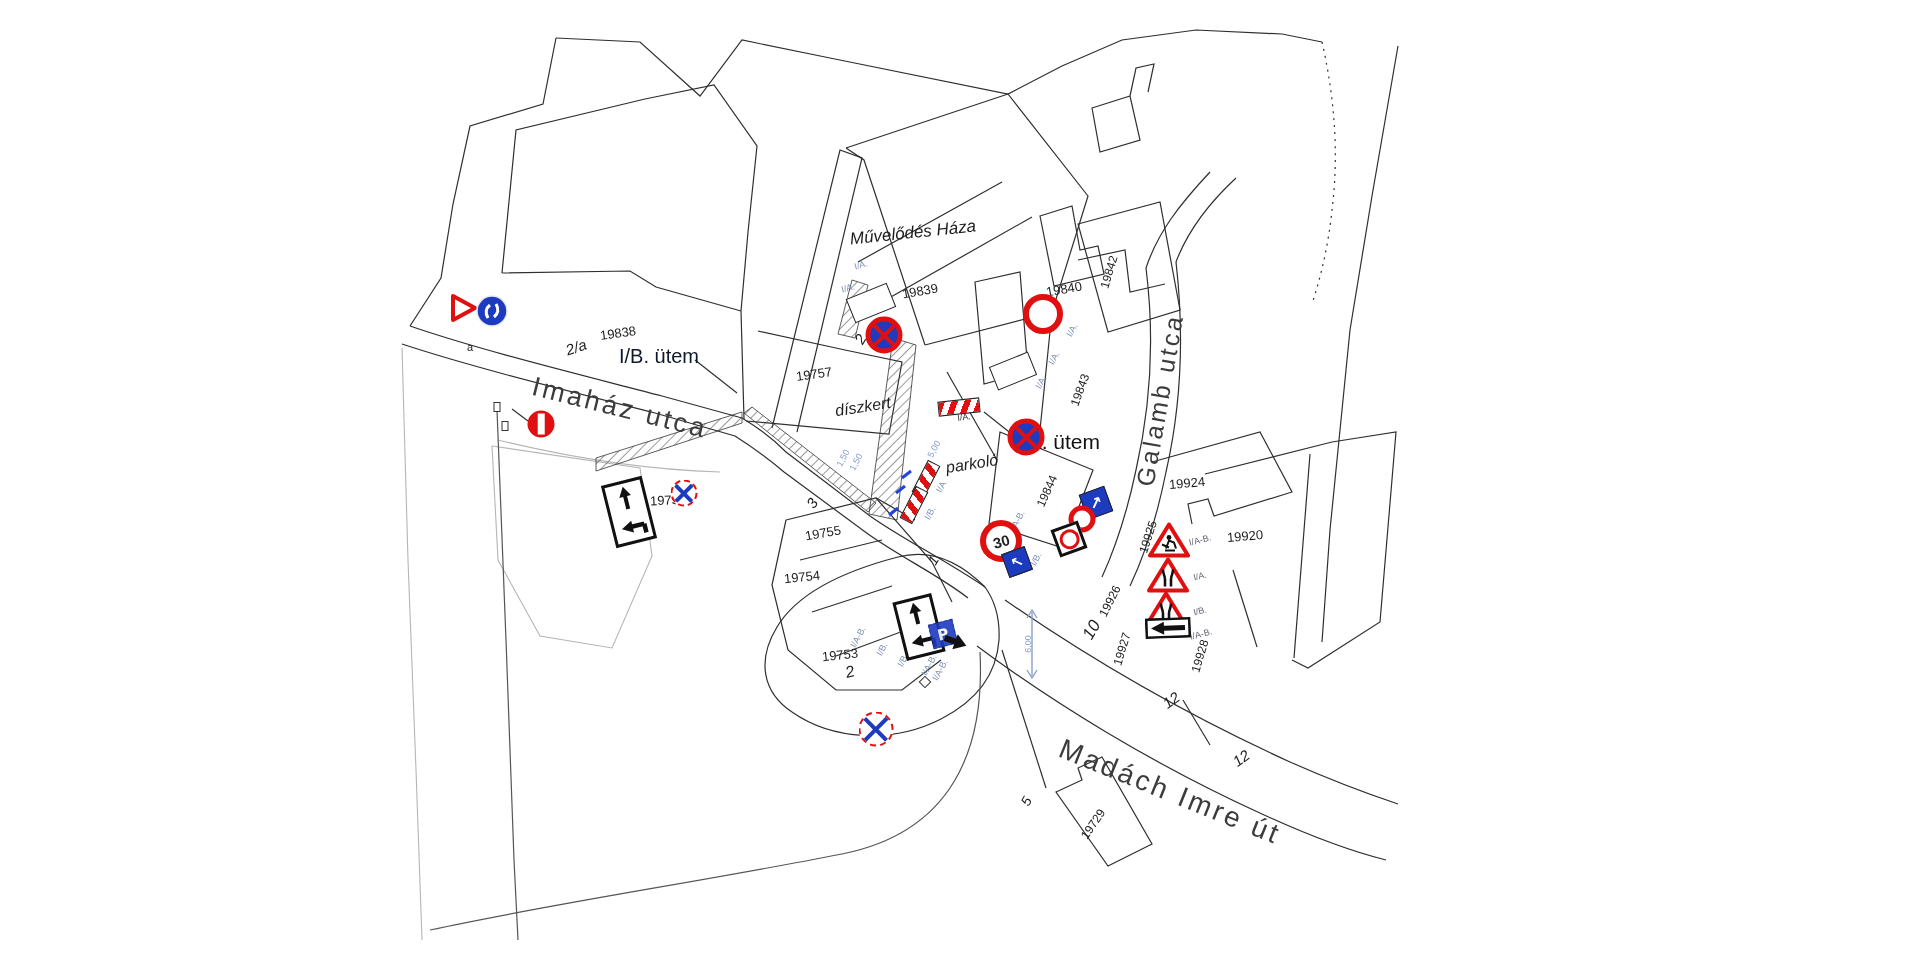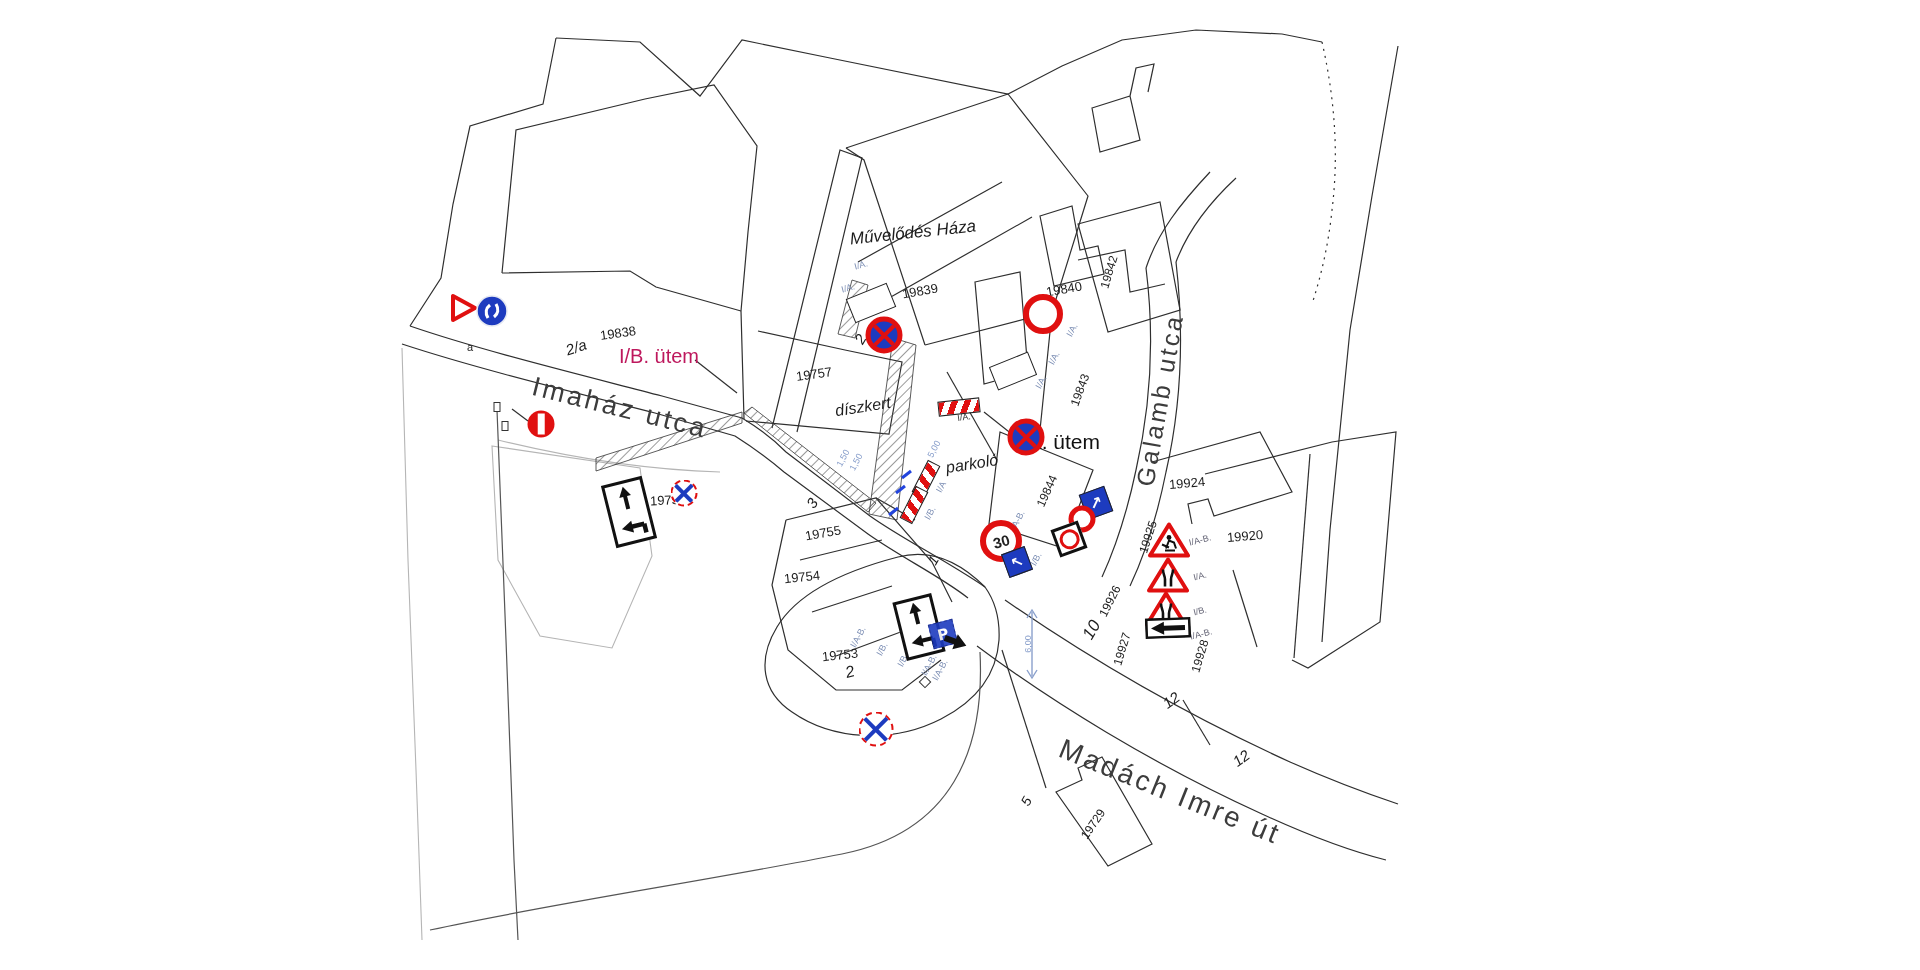--- a/index.html
+++ b/index.html
@@ -142,21 +142,21 @@
     </g>
   </svg>
 
   <div class="lbl street" style="left:620px;top:408px;font-size:27px;transform:translate(-50%,-50%) rotate(14deg);">Imaház utca</div>
   <div class="lbl street" style="left:1160px;top:400px;font-size:25px;transform:translate(-50%,-50%) rotate(-80deg);">Galamb utca</div>
   <div class="lbl street" style="left:1170px;top:792px;font-size:28px;transform:translate(-50%,-50%) rotate(22deg);">Madách Imre út</div>
 
   <div class="lbl it" style="left:913px;top:233px;font-size:17px;transform:translate(-50%,-50%) rotate(-6deg);">Művelődés Háza</div>
   <div class="lbl it" style="left:863px;top:407px;font-size:16px;transform:translate(-50%,-50%) rotate(-9deg);">díszkert</div>
   <div class="lbl it" style="left:972px;top:464px;font-size:16px;transform:translate(-50%,-50%) rotate(-9deg);">parkoló</div>
-  <div class="lbl" style="left:659px;top:356px;font-size:20px;color:#be185d;">I/B. ütem</div>
+  <div class="lbl" style="left:659px;top:356px;font-size:20px;color:#0f172a;">I/B. ütem</div>
   <div class="lbl" style="left:1058px;top:442px;font-size:21px;color:#111;">I/A. ütem</div>
 
   <div class="lbl" style="left:618px;top:333px;transform:translate(-50%,-50%) rotate(-8deg);">19838</div>
   <div class="lbl" style="left:920px;top:291px;transform:translate(-50%,-50%) rotate(-10deg);">19839</div>
   <div class="lbl" style="left:1064px;top:289px;transform:translate(-50%,-50%) rotate(-10deg);">19840</div>
   <div class="lbl" style="left:1109px;top:272px;font-size:12px;transform:translate(-50%,-50%) rotate(-73deg);">19842</div>
   <div class="lbl" style="left:1080px;top:390px;font-size:12px;transform:translate(-50%,-50%) rotate(-70deg);">19843</div>
   <div class="lbl" style="left:1047px;top:491px;font-size:12px;transform:translate(-50%,-50%) rotate(-66deg);">19844</div>
   <div class="lbl" style="left:814px;top:374px;transform:translate(-50%,-50%) rotate(-8deg);">19757</div>
   <div class="lbl" style="left:668px;top:500px;transform:translate(-50%,-50%) rotate(-3deg);">19756</div>

